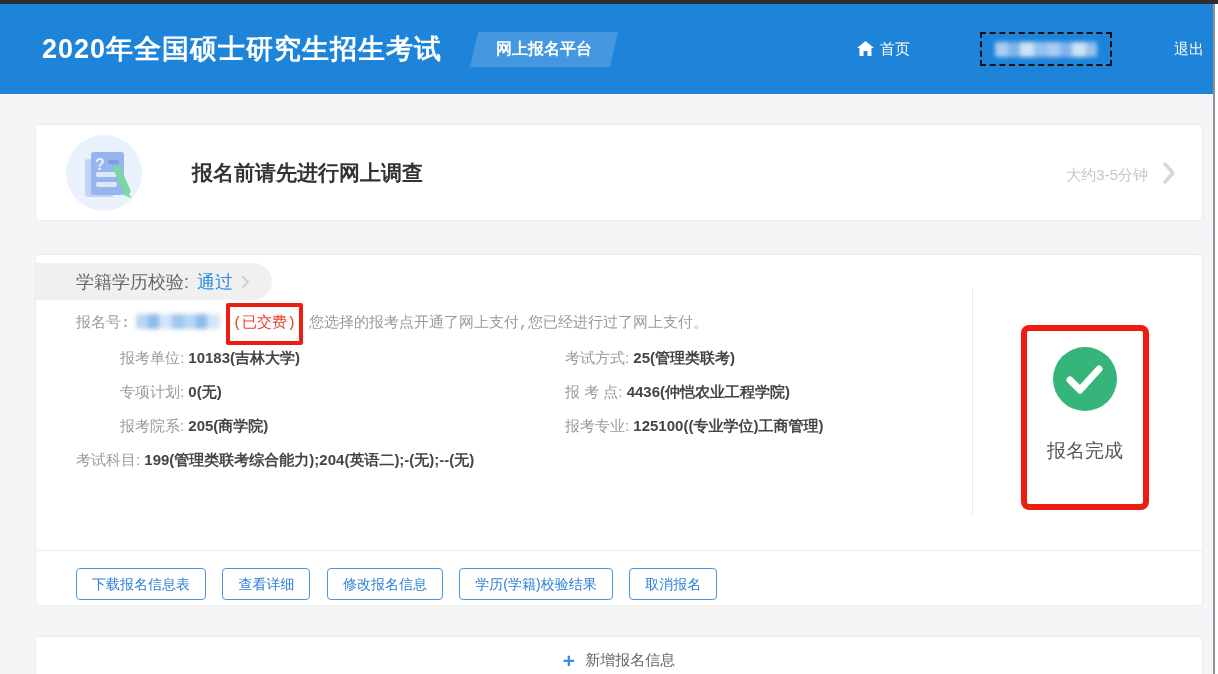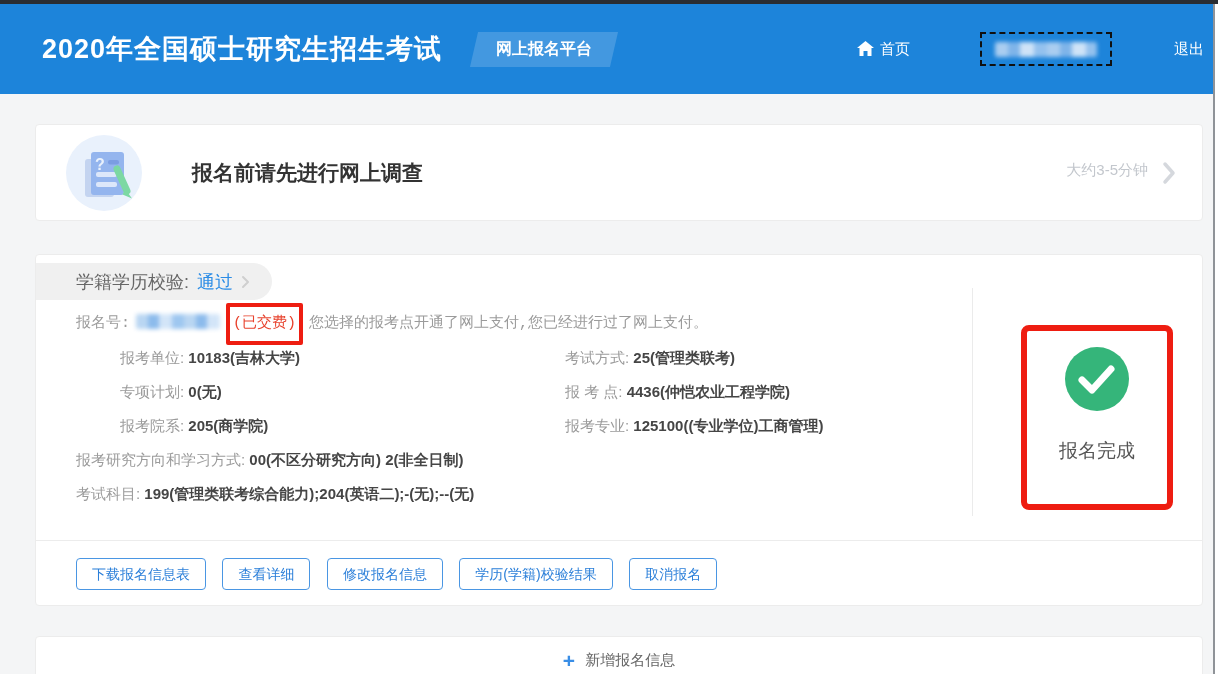--- a/index.html
+++ b/index.html
@@ -49,21 +49,21 @@
   
   .card {
     width:1168px; margin-left:35px; background:#fff;
     border:1px solid #ececec; border-radius:4px;
   }
 
   
   .survey-card { margin-top:30px; height:97px; display:flex; align-items:center; padding:0 26px 0 30px; }
   .survey-icon { width:76px; height:76px; flex:0 0 76px; }
   .survey-title { margin-left:50px; font-size:21px; font-weight:bold; color:#333; }
-  .survey-right { margin-left:auto; display:flex; align-items:flex-start; color:#c3c7cd; font-size:15px; }
+  .survey-right { margin-left:auto; display:flex; align-items:flex-end; color:#c3c7cd; font-size:15px; }
   .survey-right svg { margin-left:14px; display:block; }
 
   
   .reg-card { margin-top:33px; height:352px; position:relative; }
   .v-divider { position:absolute; left:936px; top:33px; height:228px; width:1px; background:#ebebeb; }
 
   .check-tab {
     display:inline-flex; align-items:center; margin-top:8px; height:37px;
     padding:0 22px 0 40px; background:#f0f0f0; border-radius:0 19px 19px 0;
     font-size:18px; color:#666; cursor:pointer;
@@ -86,28 +86,28 @@
     display:inline-block; border:4px solid #ee1d11; border-radius:2px;
     padding:8px 3px; margin:-14px 2px; line-height:18px;
     color:#e8432e; position:relative; z-index:5; background:transparent;
   }
   .regno-note { margin-left:4px; }
 
   .pair-grid { display:grid; grid-template-columns:445px auto; line-height:34px; white-space:nowrap;margin-left:44px; }
   .full-row { line-height:34px; white-space:nowrap; }
 
   .status-annotation {
-    position:absolute; left:985px; top:70px; width:152px; height:185px;
+    position:absolute; left:985px; top:70px; width:128px; height:185px;
     border:6px solid #ee1d11; border-radius:8px;
     display:flex; flex-direction:column; align-items:center; padding-top:16px;
   }
   .status-label { margin-top:27px; font-size:19px; color:#555; }
 
   .btn-row {
-    position:absolute; left:0; top:285px; width:100%;
+    position:absolute; left:0; top:295px; width:100%;
     border-top:1px solid #ececec; padding:17px 0 0 40px;
   }
   .action-btn {
     display:inline-block; margin-right:12px; padding:7px 15px;
     background:#fff; border:1px solid #4a96e3; border-radius:4px;
     color:#2b7fd9; font-size:14px; font-family:inherit; cursor:pointer; line-height:16px;
   }
 
   
   .add-card { margin-top:30px; height:78px; display:flex; align-items:flex-start; justify-content:center; cursor:pointer; }
@@ -185,23 +185,20 @@
     <div class="pair-grid">
       <div><span class="lbl">专项计划:</span> <span class="val">0(无)</span></div>
       <div><span class="lbl">报 考 点:</span> <span class="val">4436(仲恺农业工程学院)</span></div>
     </div>
     <div class="pair-grid">
       <div><span class="lbl">报考院系:</span> <span class="val">205(商学院)</span></div>
       <div><span class="lbl">报考专业:</span> <span class="val">125100((专业学位)工商管理)</span></div>
     </div>
 
     <div class="full-row">
-      <span class="lbl">报考研究方向和学习方式:</span> <span class="val">00(不区分研究方向) 2(非全日制)</span>
-    </div>
-    <div class="full-row">
       <span class="lbl">考试科目:</span> <span class="val">199(管理类联考综合能力);204(英语二);-(无);--(无)</span>
     </div>
   </div>
 
   <div class="status-annotation">
     <svg width="64" height="64" viewBox="0 0 64 64">
       <circle cx="32" cy="32" r="32" fill="#35b57a"></circle>
       <polyline points="17,33 27,43 46,22" fill="none" stroke="#ffffff" stroke-width="7" stroke-linecap="round" stroke-linejoin="round"></polyline>
     </svg>
     <div class="status-label">报名完成</div>

